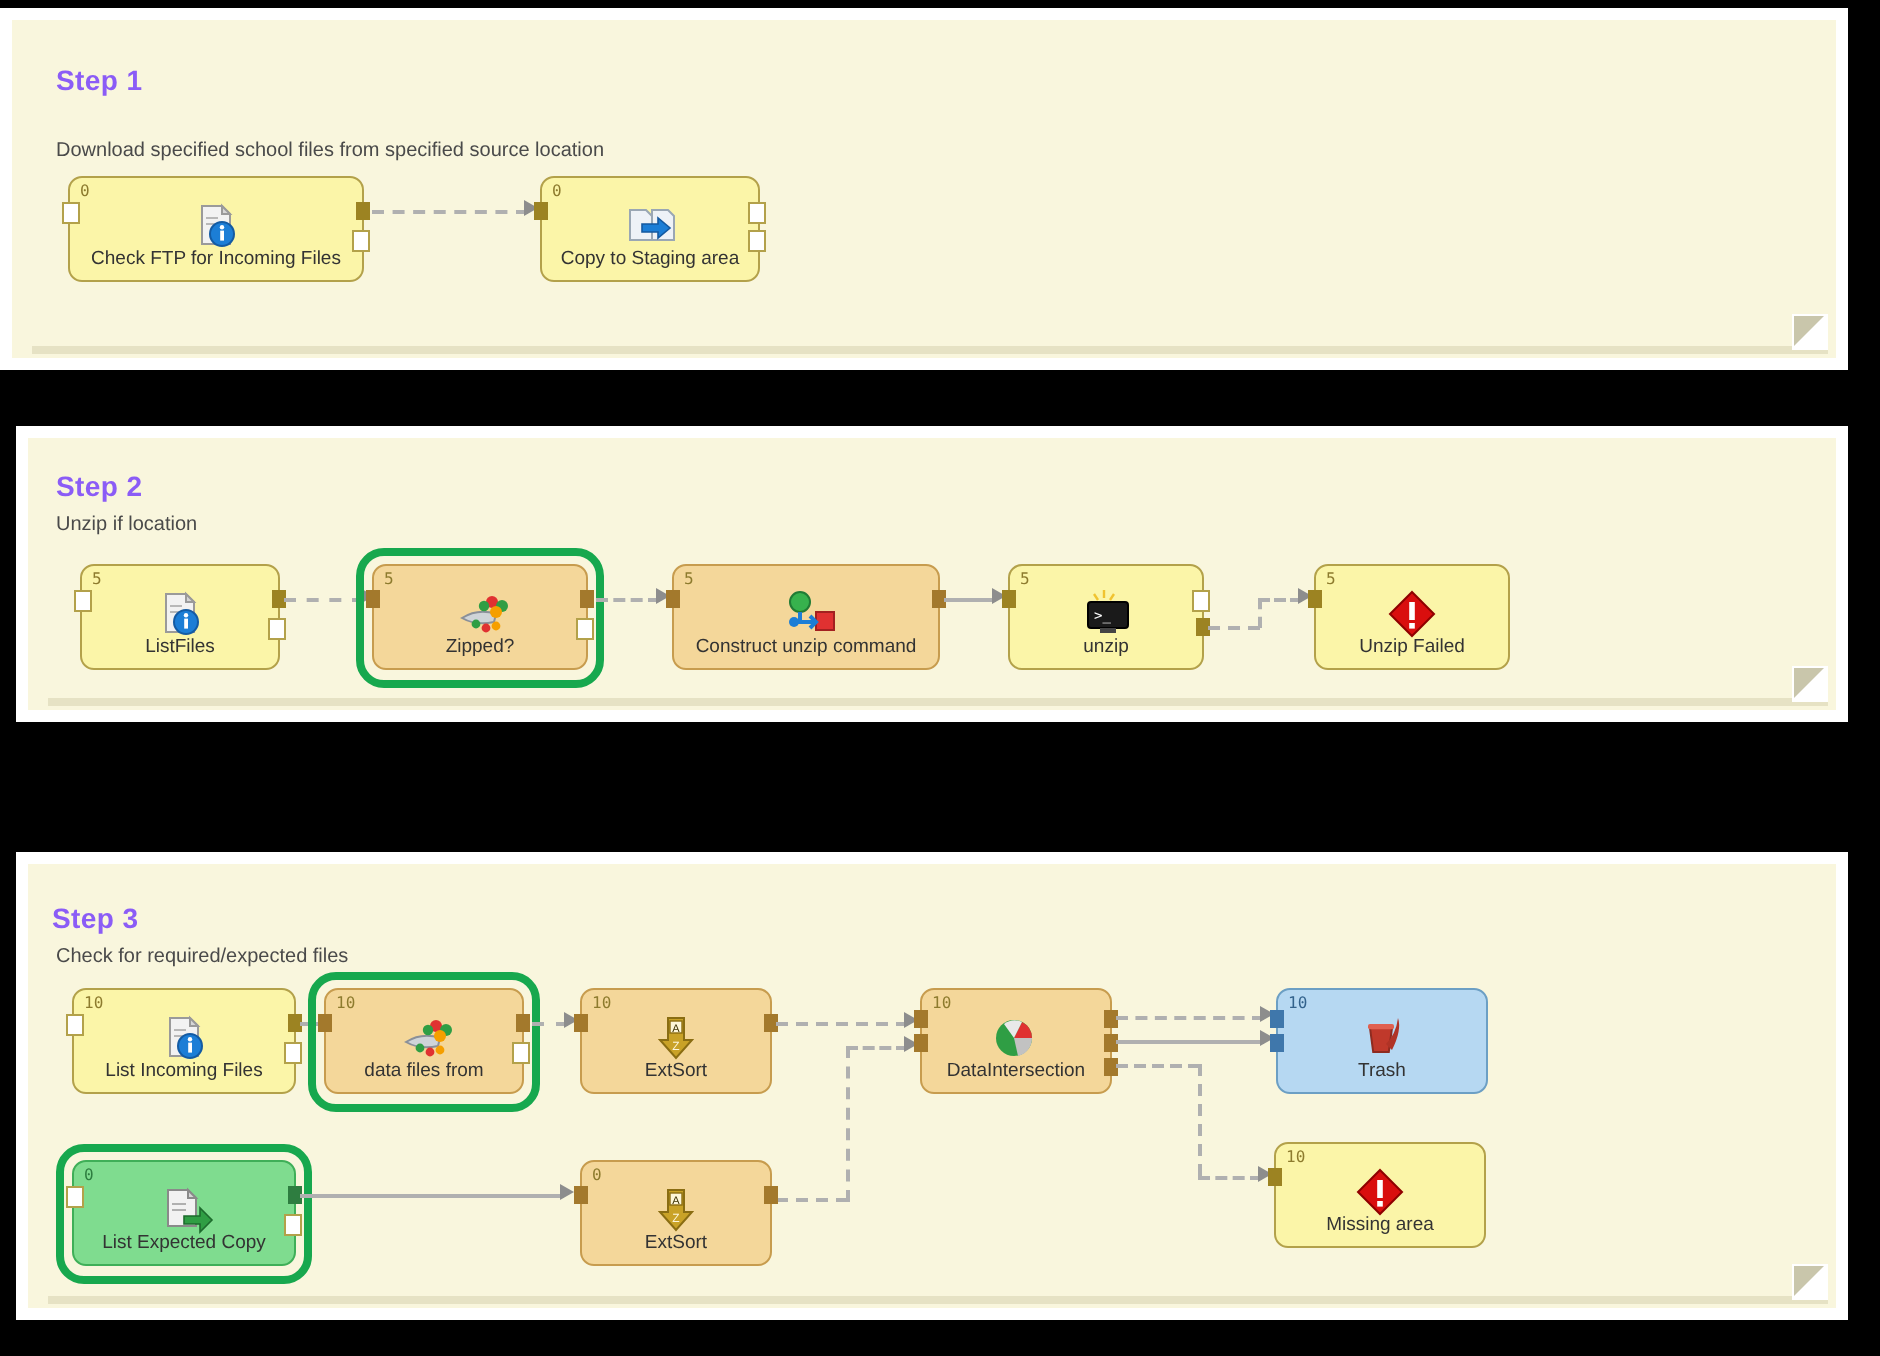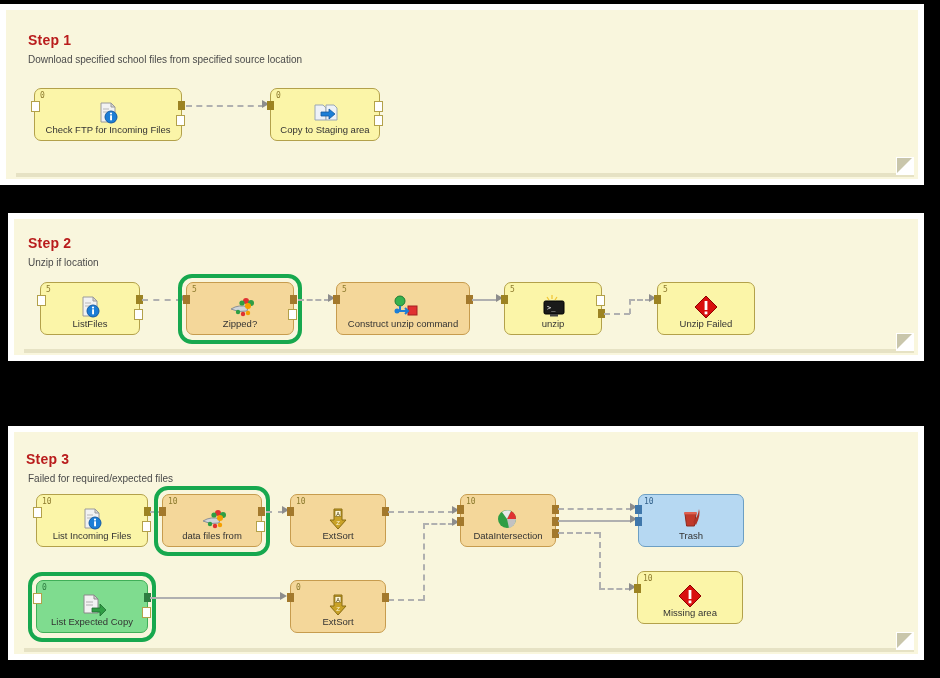--- a/index.html
+++ b/index.html
@@ -8,21 +8,21 @@
   .panel-outer{position:absolute;background:#ffffff;box-sizing:border-box;}
   .panel-inner{position:absolute;left:6px;top:6px;right:6px;bottom:6px;
         background:#f9f6dd;box-sizing:border-box;}
   .shadow-b{position:absolute;left:10px;right:4px;bottom:2px;height:4px;
         background:#e6e2c4;}
   .resize-handle{position:absolute;right:4px;bottom:4px;width:18px;height:18px;
         background:#ffffff;overflow:hidden;}
   .resize-handle::after{content:"";position:absolute;left:1px;top:1px;
         width:0;height:0;border-left:15px solid #c9c6ab;border-bottom:15px solid transparent;}
 
-  .step-title{position:absolute;font-size:14px;font-weight:bold;color:#b91c1c;
+  .step-title{position:absolute;font-size:14px;font-weight:bold;color:#8b5cf6;
         letter-spacing:.2px;}
   .step-sub{position:absolute;font-size:10px;color:#4a4a4a;}
 
   
   .node{position:absolute;box-sizing:border-box;border-radius:7px;
         border:1px solid #b3a14a;background:#fbf5a8;}
   .node.orange{background:#f4d79a;border-color:#c79c4e;}
   .node.green{background:#7fdc8f;border-color:#3faf58;}
   .node.blue{background:#b6d8f2;border-color:#6c9fc4;}
   .node .num{position:absolute;left:5px;top:2px;font-size:8px;color:#8d7b2e;
@@ -57,21 +57,21 @@
   svg{display:block;}
 </style>
 </head>
 <body>
 
 <div class="panel-outer" style="left:0px;top:4px;width:924px;height:181px;">
   <div class="panel-inner">
     <div class="shadow-b"></div>
 
     <div class="step-title" style="left:22px;top:22px;">Step 1</div>
-    <div class="step-sub" style="left:22px;top:44px;">Download specified school files from specified source location</div>
+    <div class="step-sub" style="left:22px;top:60px;">Download specified school files from specified source location</div>
 
     <div class="node" style="left:28px;top:78px;width:148px;height:53px;">
       <div class="num">0</div>
       <div class="ico">
         <div class="ic">
           <svg width="28" height="28" viewBox="0 0 28 28">
             <polygon points="7,4 17,4 21,8 21,23 7,23" fill="#f2f2f2" stroke="#9a9a9a" stroke-width="1"></polygon>
             <polygon points="17,4 17,8 21,8" fill="#d6d6d6" stroke="#9a9a9a" stroke-width="1"></polygon>
             <line x1="9" y1="10" x2="15" y2="10" stroke="#b8b8b8" stroke-width="1"></line>
             <line x1="9" y1="13" x2="15" y2="13" stroke="#b8b8b8" stroke-width="1"></line>
@@ -229,21 +229,21 @@
 
     <div class="resize-handle"></div>
   </div>
 </div>
 
 <div class="panel-outer" style="left:8px;top:426px;width:916px;height:234px;">
   <div class="panel-inner">
     <div class="shadow-b"></div>
 
     <div class="step-title" style="left:12px;top:19px;">Step 3</div>
-    <div class="step-sub" style="left:14px;top:41px;">Failed for required/expected files</div>
+    <div class="step-sub" style="left:14px;top:41px;">Check for required/expected files</div>
 
     <div class="node" style="left:22px;top:62px;width:112px;height:53px;">
       <div class="num">10</div>
       <div class="ico">
         <div class="ic">
           <svg width="28" height="28" viewBox="0 0 28 28">
             <polygon points="7,4 17,4 21,8 21,23 7,23" fill="#f2f2f2" stroke="#9a9a9a" stroke-width="1"></polygon>
             <polygon points="17,4 17,8 21,8" fill="#d6d6d6" stroke="#9a9a9a" stroke-width="1"></polygon>
             <line x1="9" y1="10" x2="15" y2="10" stroke="#b8b8b8" stroke-width="1"></line>
             <line x1="9" y1="13" x2="15" y2="13" stroke="#b8b8b8" stroke-width="1"></line>

